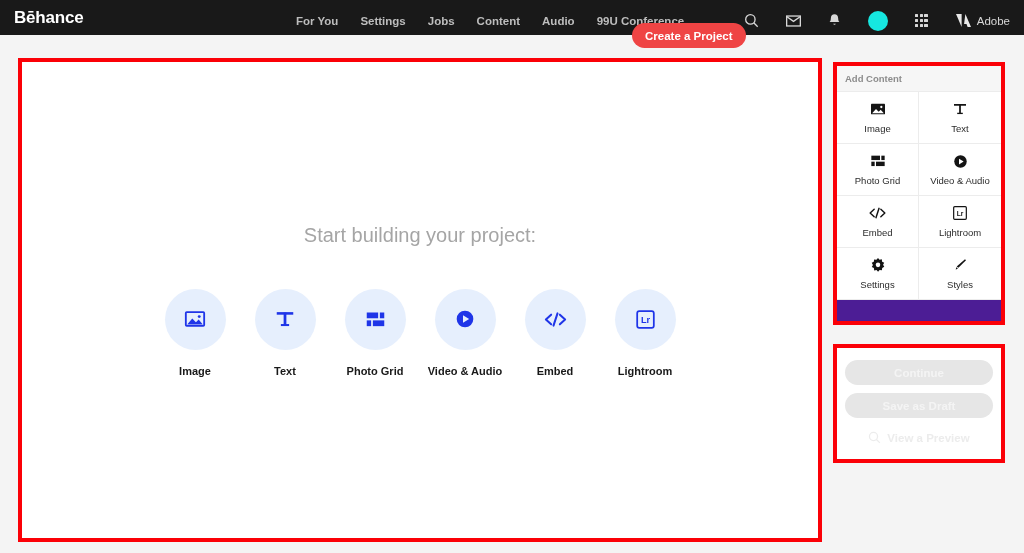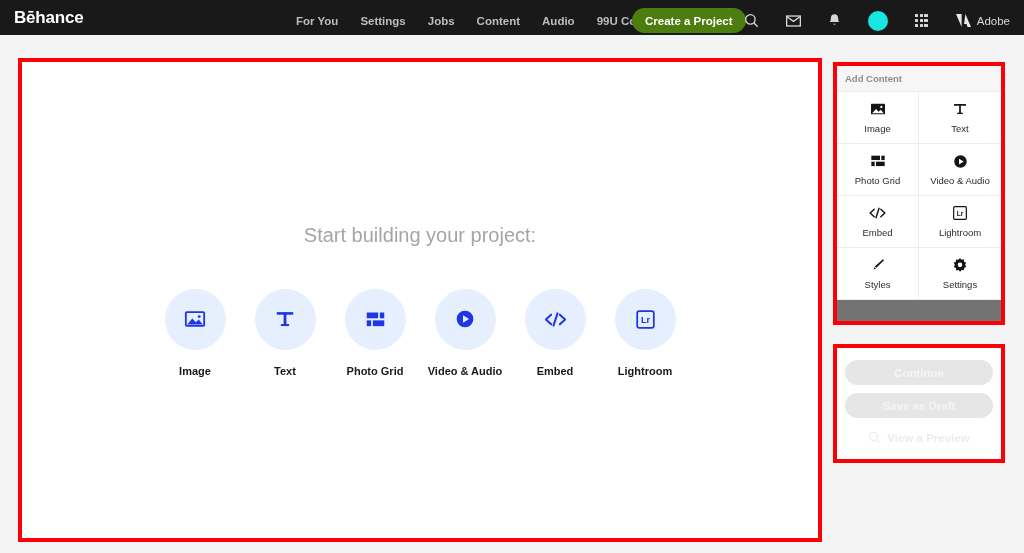--- a/index.html
+++ b/index.html
@@ -29,23 +29,23 @@
     display: flex; align-items: center; gap: 22px; text-align: center;
   }
   .nav-link {
     color: #bdbdbd;
     font-size: 11.5px;
     font-weight: bold;
     white-space: nowrap;
     cursor: pointer;
   }
   .create-btn {
-    position: absolute; left: 632px; top: 8px;
+    position: absolute; left: 632px; top: 23px;
     height: 25px;
-    background: #4d7c0f;
+    background: #ef4444;
     color: #ffffff;
     border: none; border-radius: 13px;
     font-family: "Liberation Sans", sans-serif;
     font-size: 11.5px; font-weight: bold;
     padding: 0 13px;
     cursor: pointer;
     white-space: nowrap;
   }
   .nav-right {
     position: absolute; right: 14px; top: 0; height: 41px;
@@ -101,21 +101,21 @@
     color: #191919; white-space: nowrap;
   }
   .blue { fill: #1f35e8; }
 
   
   .panel-content {
     position: absolute;
     left: 833px; top: 62px;
     width: 172px; height: 263px;
     border: 4px solid #fb0007;
-    background: #737373;
+    background: #4c1d95;
   }
   .section-head {
     height: 26px;
     background: #f6f6f6;
     border-bottom: 1px solid #ececec;
     display: flex; align-items: center;
     padding-left: 8px;
     font-size: 9.5px; font-weight: bold; color: #8c8c8c;
   }
   .cell-grid { display: grid; grid-template-columns: 1fr 1fr; }
@@ -355,34 +355,34 @@
       <span class="cell-label">Lightroom</span>
     </div>
 
   </div>
 
 
   <div class="cell-grid">
 
     <div class="cell">
       <svg width="16" height="16" viewBox="0 0 24 24">
-        <path d="M19.5 3.2 L21 4.7 L9.6 16.1 L7 14.4 Z" class="dark"></path>
-        <path d="M6.4 15.2 L9 17 L5.6 19.2 Z" class="dark"></path>
-      </svg>
-      <span class="cell-label">Styles</span>
-    </div>
-
-    <div class="cell">
-      <svg width="16" height="16" viewBox="0 0 24 24">
         <path d="M12 1.6 L14.3 4.2 L17.7 3.5 L18.2 7 L21.3 8.6 L19.6 11.7 L21.4 14.8
                  L18.3 16.5 L17.9 20 L14.4 19.4 L12.1 22 L9.8 19.4 L6.3 20.1 L5.8 16.6
                  L2.7 15 L4.4 11.9 L2.6 8.8 L5.7 7.1 L6.1 3.6 L9.6 4.2 Z" class="dark"></path>
         <circle cx="12" cy="11.8" r="3.4" fill="#ffffff"></circle>
       </svg>
       <span class="cell-label">Settings</span>
+    </div>
+
+    <div class="cell">
+      <svg width="16" height="16" viewBox="0 0 24 24">
+        <path d="M19.5 3.2 L21 4.7 L9.6 16.1 L7 14.4 Z" class="dark"></path>
+        <path d="M6.4 15.2 L9 17 L5.6 19.2 Z" class="dark"></path>
+      </svg>
+      <span class="cell-label">Styles</span>
     </div>
 
   </div>
 </div>
 
 <div class="panel-actions">
   <button class="action-btn" disabled="">Continue</button>
   <button class="action-btn" disabled="">Save as Draft</button>
   <div class="preview-row">
     <svg width="13" height="13" viewBox="0 0 16 16">

